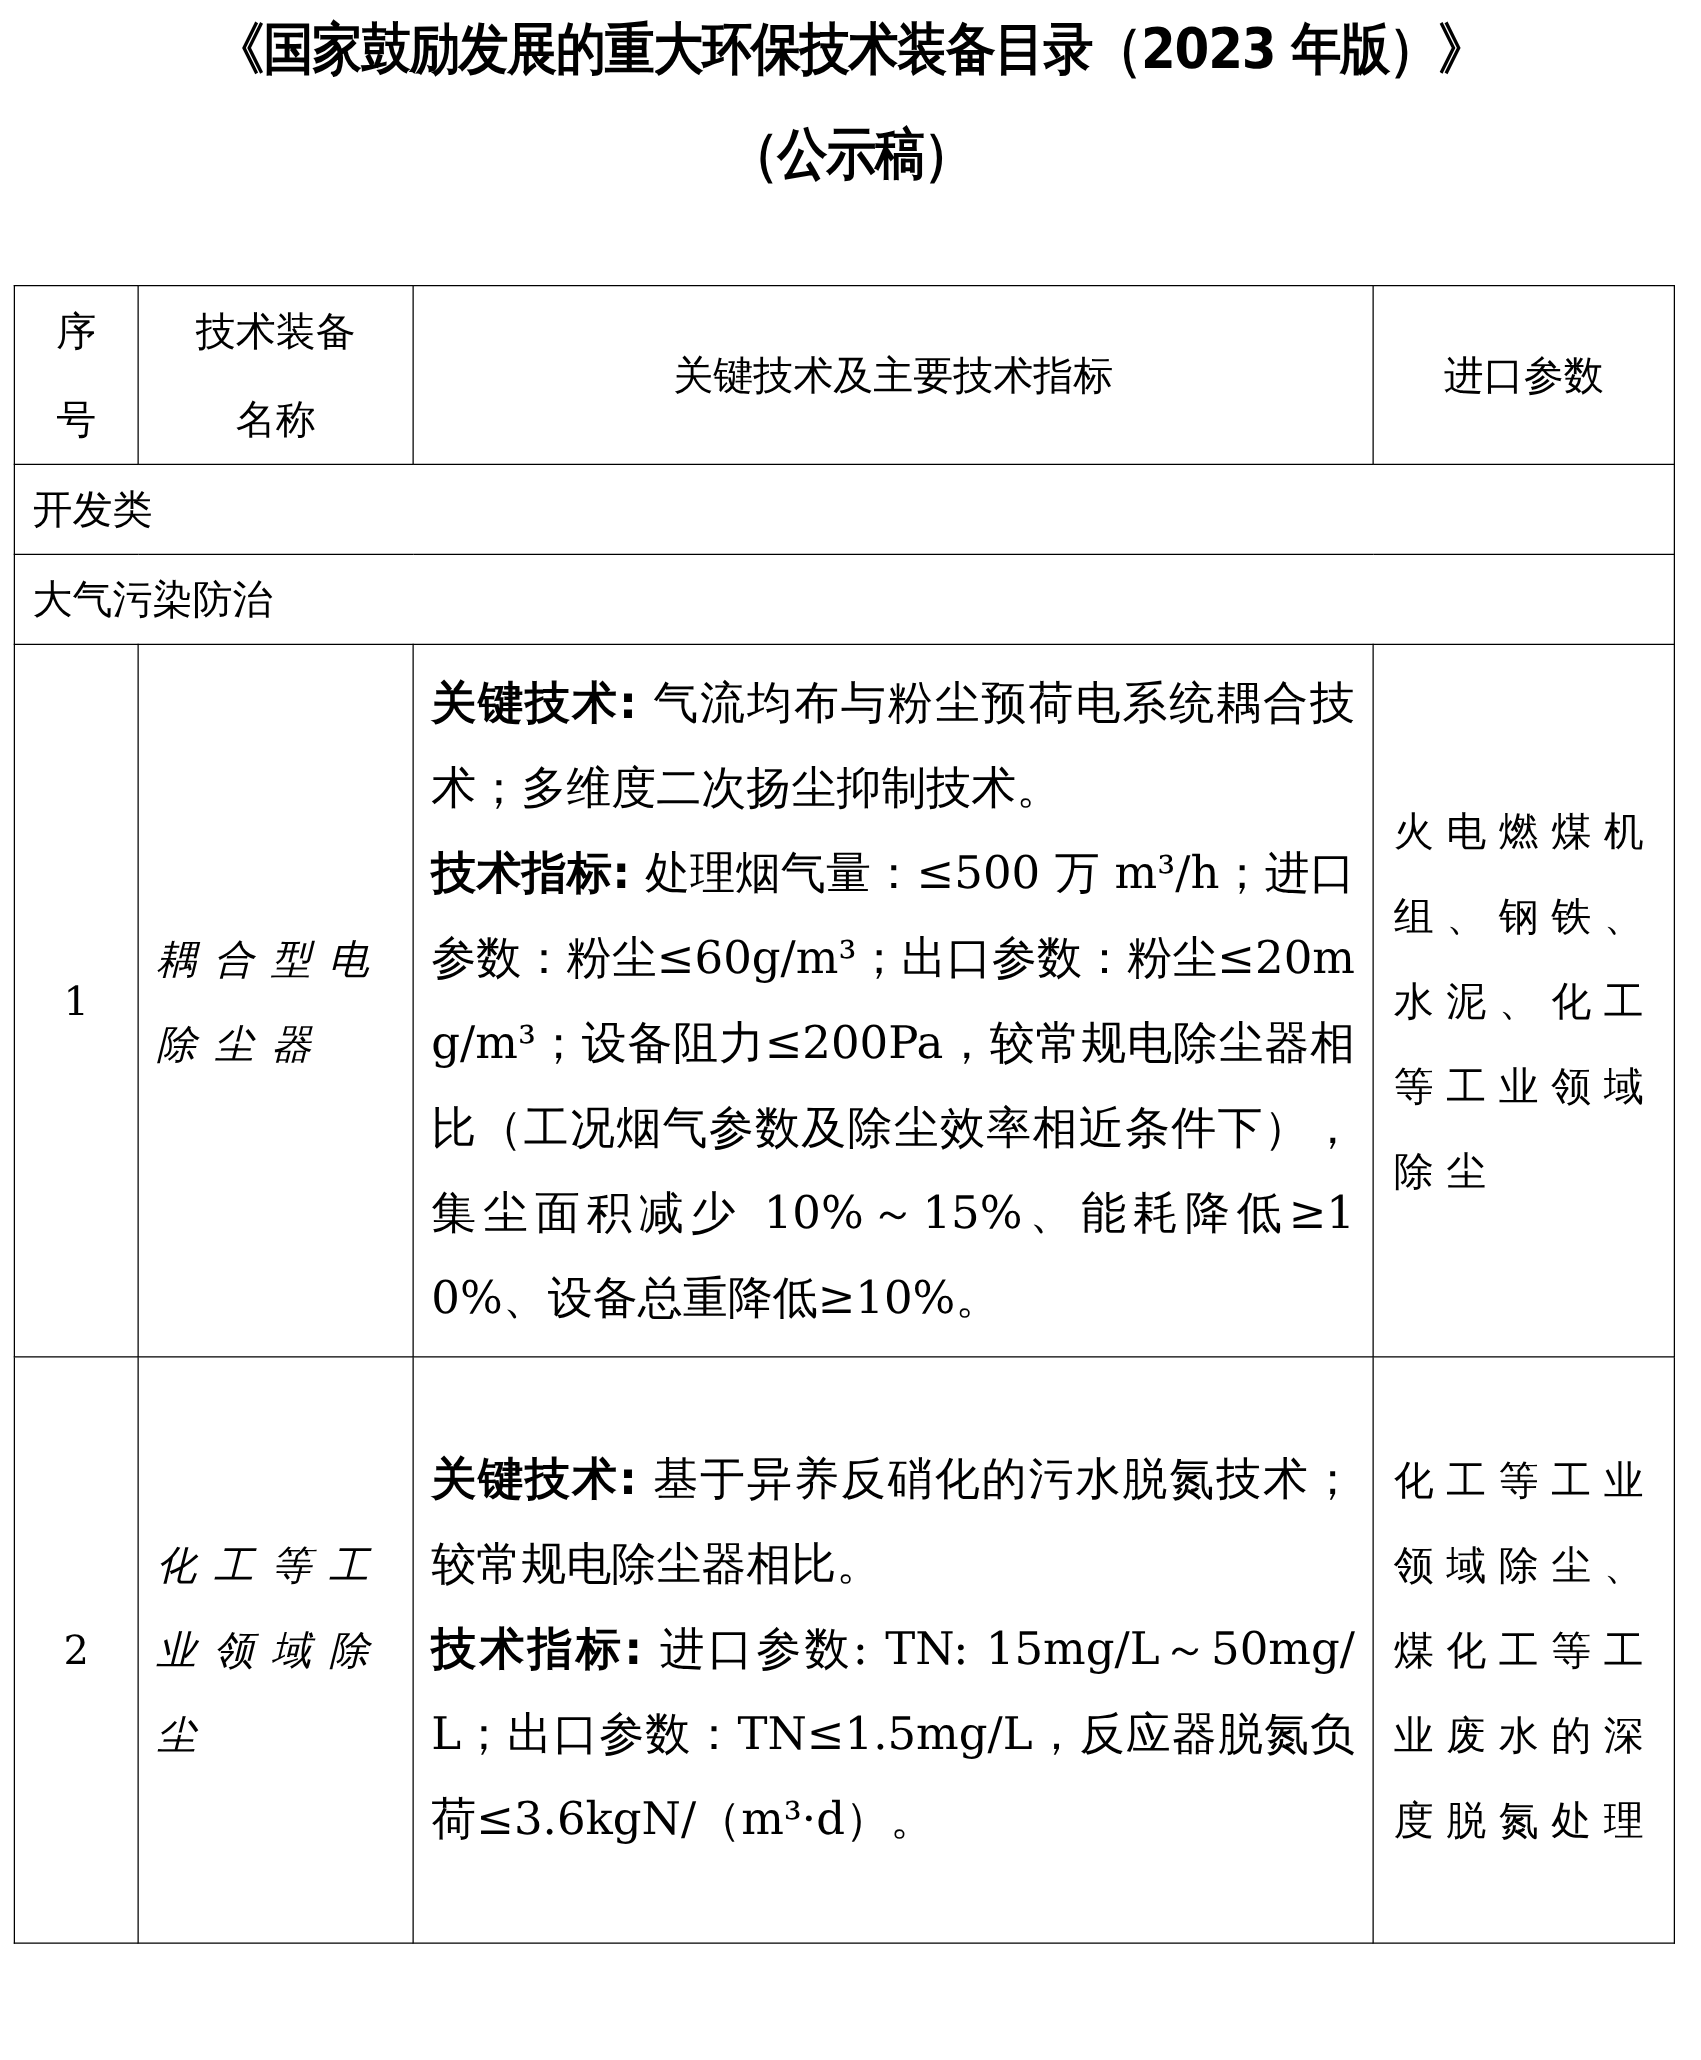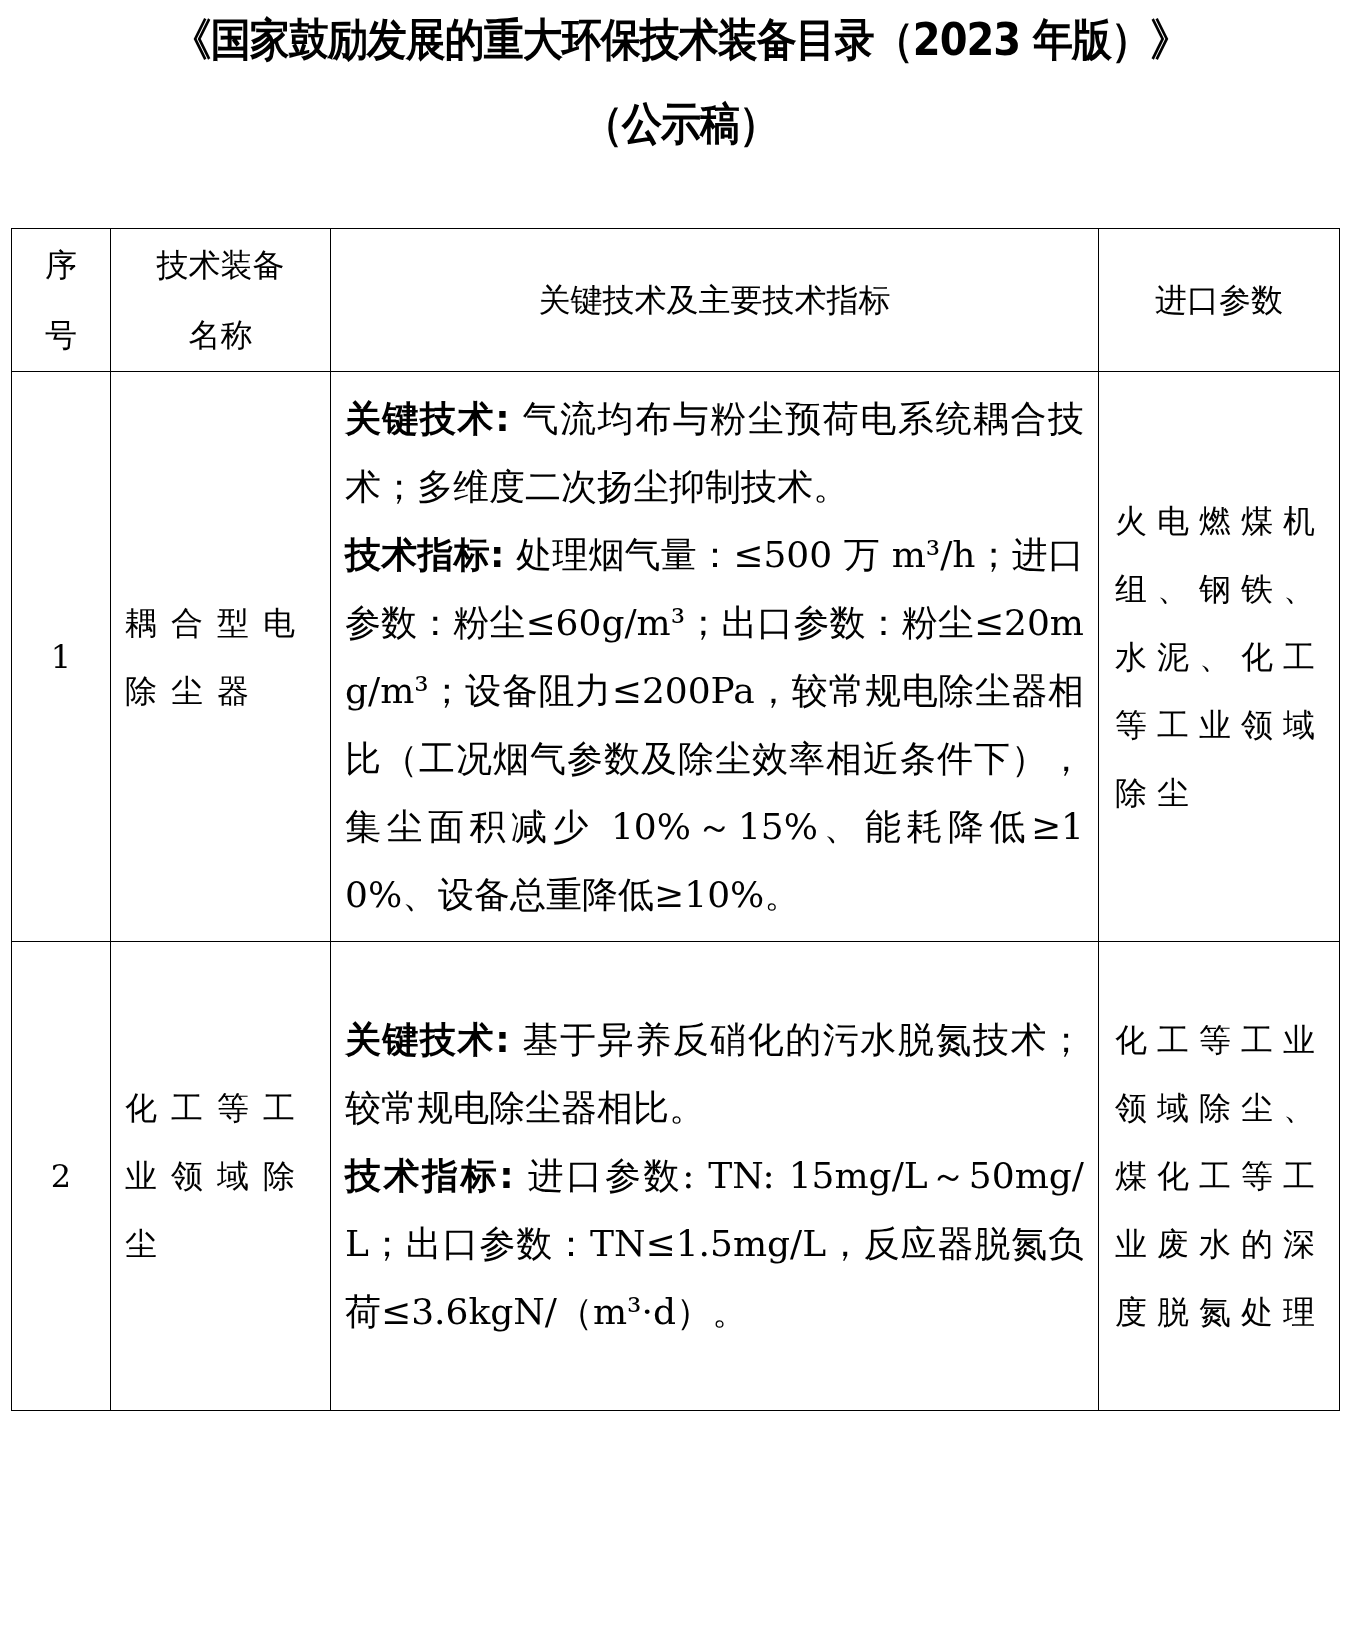--- a/index.html
+++ b/index.html
@@ -29,21 +29,21 @@
     font-family: "DejaVu Sans", "Liberation Sans", sans-serif;
   }
   .hdr .stack span { display: block; }
   .cat td {
     height: 71px; font-size: 32px; padding-left: 14px !important;
     font-family: "DejaVu Sans", "Liberation Sans", sans-serif;
   }
   .num { text-align: center; font-size: 32px; }
   .name {
     font-size: 32px; line-height: 68px; padding: 0 14px !important;
-    letter-spacing: 14px; word-break: break-all;
+    letter-spacing: 14px; word-break: break-all; font-style: italic;
   }
   .desc {
     font-size: 36px; line-height: 68px; padding: 0 14px !important;
     text-align: justify; word-break: break-all;
   }
   .desc .label { font-weight: bold; font-family: "DejaVu Sans", "Liberation Sans", sans-serif; }
   .desc p { margin: 0; }
   .scope {
     font-size: 32px; line-height: 68px; padding: 0 14px 0 16px !important;
     letter-spacing: 10px; word-break: break-all;
@@ -72,21 +72,27 @@
       <span>号</span>
     </td>
     <td class="stack">
       <span>技术装备</span>
       <span>名称</span>
     </td>
     <td>关键技术及主要技术指标</td>
     <td>进口参数</td>
   </tr>
 
+  <tr class="cat">
+    <td colspan="4">开发类</td>
+  </tr>
 
+  <tr class="cat">
+    <td colspan="4">大气污染防治</td>
+  </tr>
 
   <tr class="r1">
     <td class="num">1</td>
     <td class="name">耦合型电除尘器</td>
     <td class="desc">
       <p><span class="label">关键技术:</span><span> 气流均布与粉尘预荷电系统耦合技术；多维度二次扬尘抑制技术。</span></p>
       <p><span class="label">技术指标:</span><span> 处理烟气量：≤500 万 m³/h；进口参数：粉尘≤60g/m³；出口参数：粉尘≤20mg/m³；设备阻力≤200Pa，较常规电除尘器相比（工况烟气参数及除尘效率相近条件下），集尘面积减少 10%～15%、能耗降低≥10%、设备总重降低≥10%。</span></p>
     </td>
     <td class="scope">火电燃煤机组、钢铁、水泥、化工等工业领域除尘</td>
   </tr>

